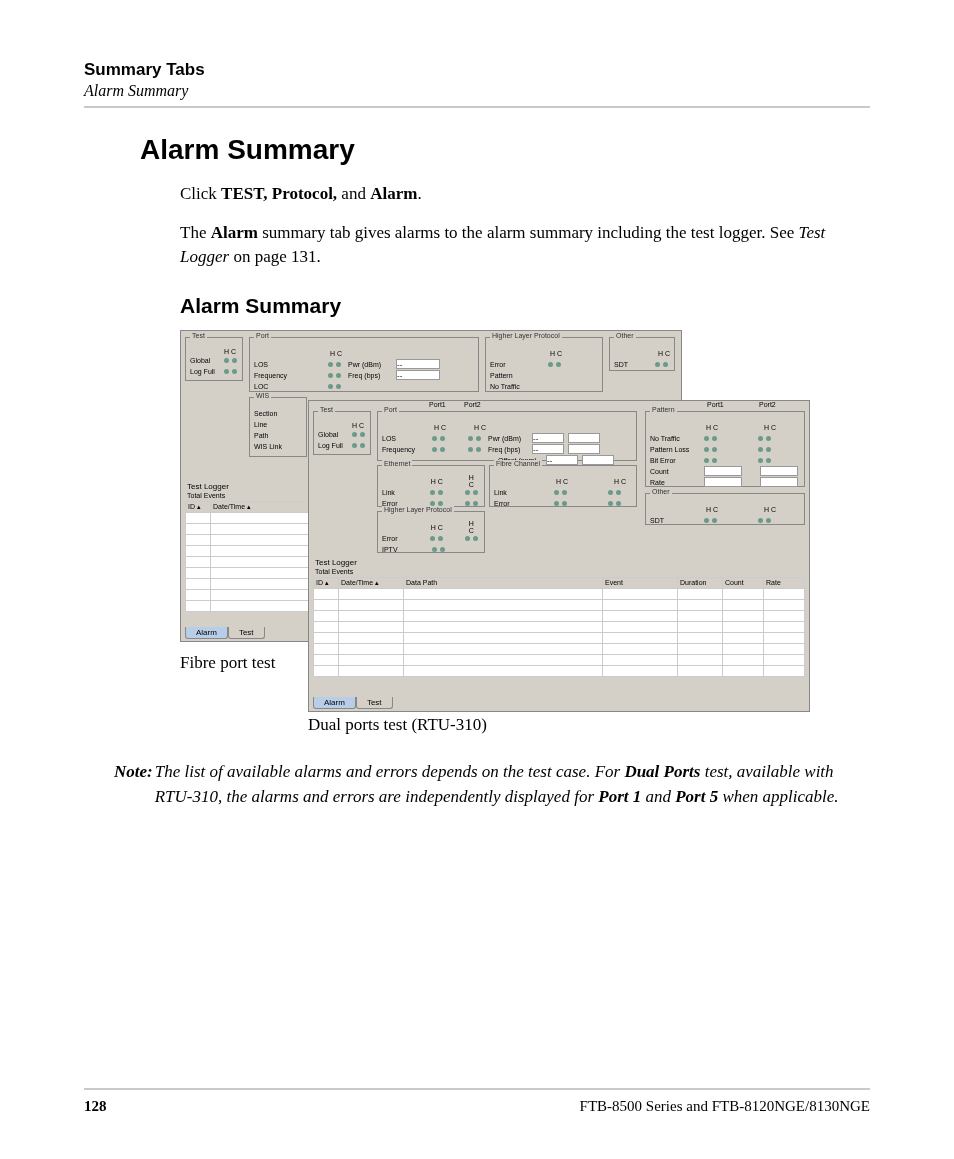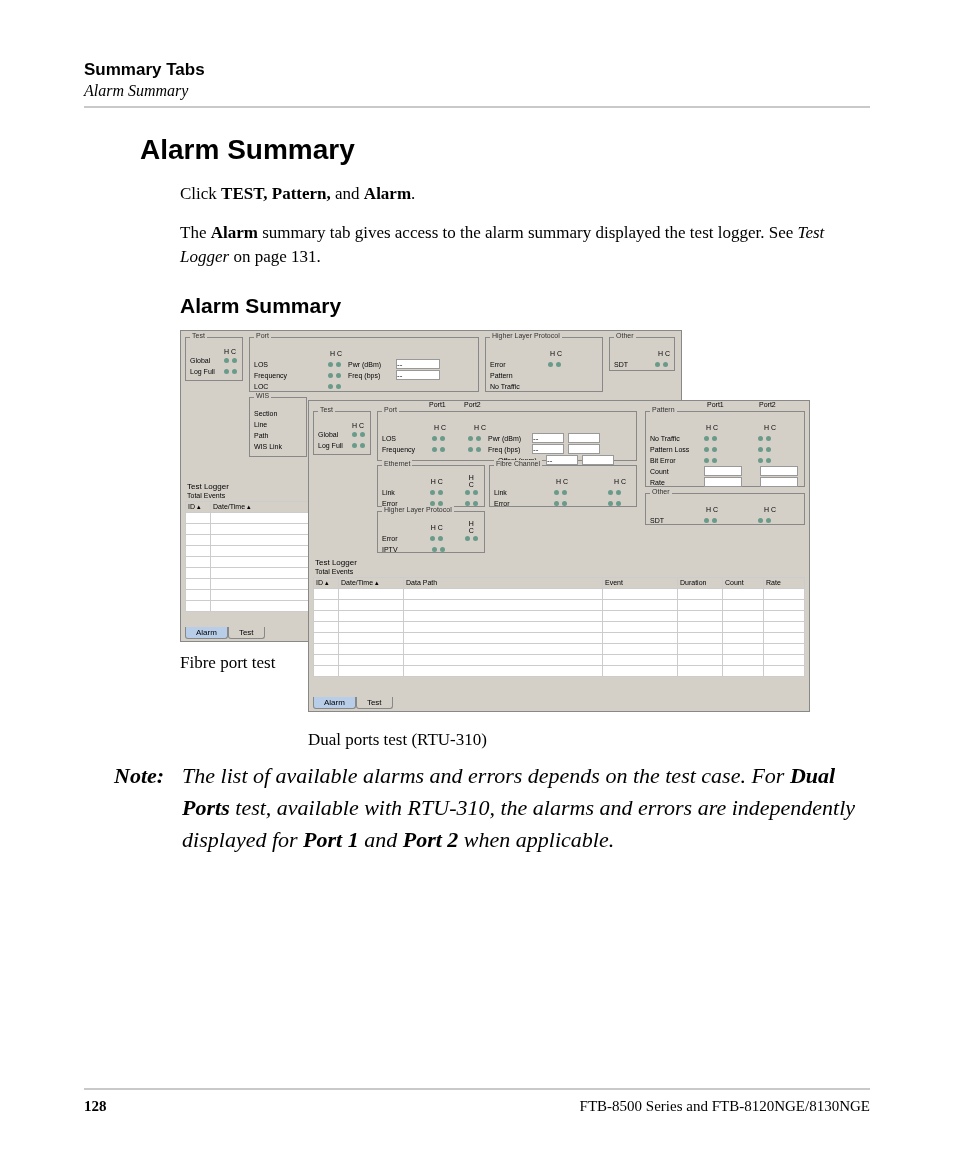--- a/index.html
+++ b/index.html
@@ -127,29 +127,29 @@
     border-radius: 0 0 3px 3px;
     margin-right: 0px;
   }
   .tab.active { background: #b8cde8; }
 
   .caption {
     font-size: 17px;
     line-height: 1.3;
   }
   .cap1 { position: absolute; left: 0; top: 322px; width: 110px; }
-  .cap2 { position: absolute; left: 128px; top: 384px; margin-top: 15px; }
+  .cap2 { position: absolute; left: 128px; top: 384px; }
 
   .note-block {
     margin-left: 30px;
     margin-top: 10px;
-    font-size: 22px;
+    font-size: 17px;
     line-height: 1.45;
     display: flex;
-    gap: 18px;
+    gap: 2px;
     justify-content: center;
   }
   .note-label { font-style: italic; font-weight: bold; white-space: nowrap; }
   .note-body { font-style: italic; }
   .note-body b { font-style: italic; font-weight: bold; }
 
   .footer {
     position: absolute;
     left: 84px; right: 84px; bottom: 44px;
     border-top: 2px solid #c9c9c9;
@@ -165,24 +165,24 @@
 
 <div class="page">
 
   <div class="hdr-section">Summary Tabs</div>
   <div class="hdr-sub">Alarm Summary</div>
   <hr class="hdr-rule">
 
   <div class="main-title">Alarm Summary</div>
 
   <div class="body-text">
-    <span>Click </span><b>TEST, Pattern,</b><span> and </span><b>Alarm</b><span>.</span>
+    <span>Click </span><b>TEST, Protocol,</b><span> and </span><b>Alarm</b><span>.</span>
   </div>
   <div class="body-text">
-    <span>The </span><b>Alarm</b><span> summary tab gives access to the alarm summary displayed the test logger. See </span><i>Test Logger</i><span> on page 131.</span>
+    <span>The </span><b>Alarm</b><span> summary tab gives alarms to the alarm summary including the test logger. See </span><i>Test Logger</i><span> on page 131.</span>
   </div>
 
   <div class="sub-title">Alarm Summary</div>
 
   <div class="shots">
 
     <div class="win win1">
 
       <div class="gb" style="left:4px; top:6px; width:58px; height:44px;">
         <div class="gt">Test</div>
@@ -696,21 +696,21 @@
       </div>
     </div>
 
     <div class="caption cap1">Fibre port test</div>
     <div class="caption cap2">Dual ports test (RTU-310)</div>
   </div>
 
   <div class="note-block">
     <div class="note-label">Note:</div>
     <div class="note-body">
-      <span>The list of available alarms and errors depends on the test case. For </span><b>Dual Ports</b><span> test, available with RTU-310, the alarms and errors are independently displayed for </span><b>Port 1</b><span> and </span><b>Port 2</b><span> when applicable.</span>
+      <span>The list of available alarms and errors depends on the test case. For </span><b>Dual Ports</b><span> test, available with RTU-310, the alarms and errors are independently displayed for </span><b>Port 1</b><span> and </span><b>Port 5</b><span> when applicable.</span>
     </div>
   </div>
 
   <div class="footer">
     <span class="pg">128</span>
     <span>FTB-8500 Series and FTB-8120NGE/8130NGE</span>
   </div>
 
 </div>
 

